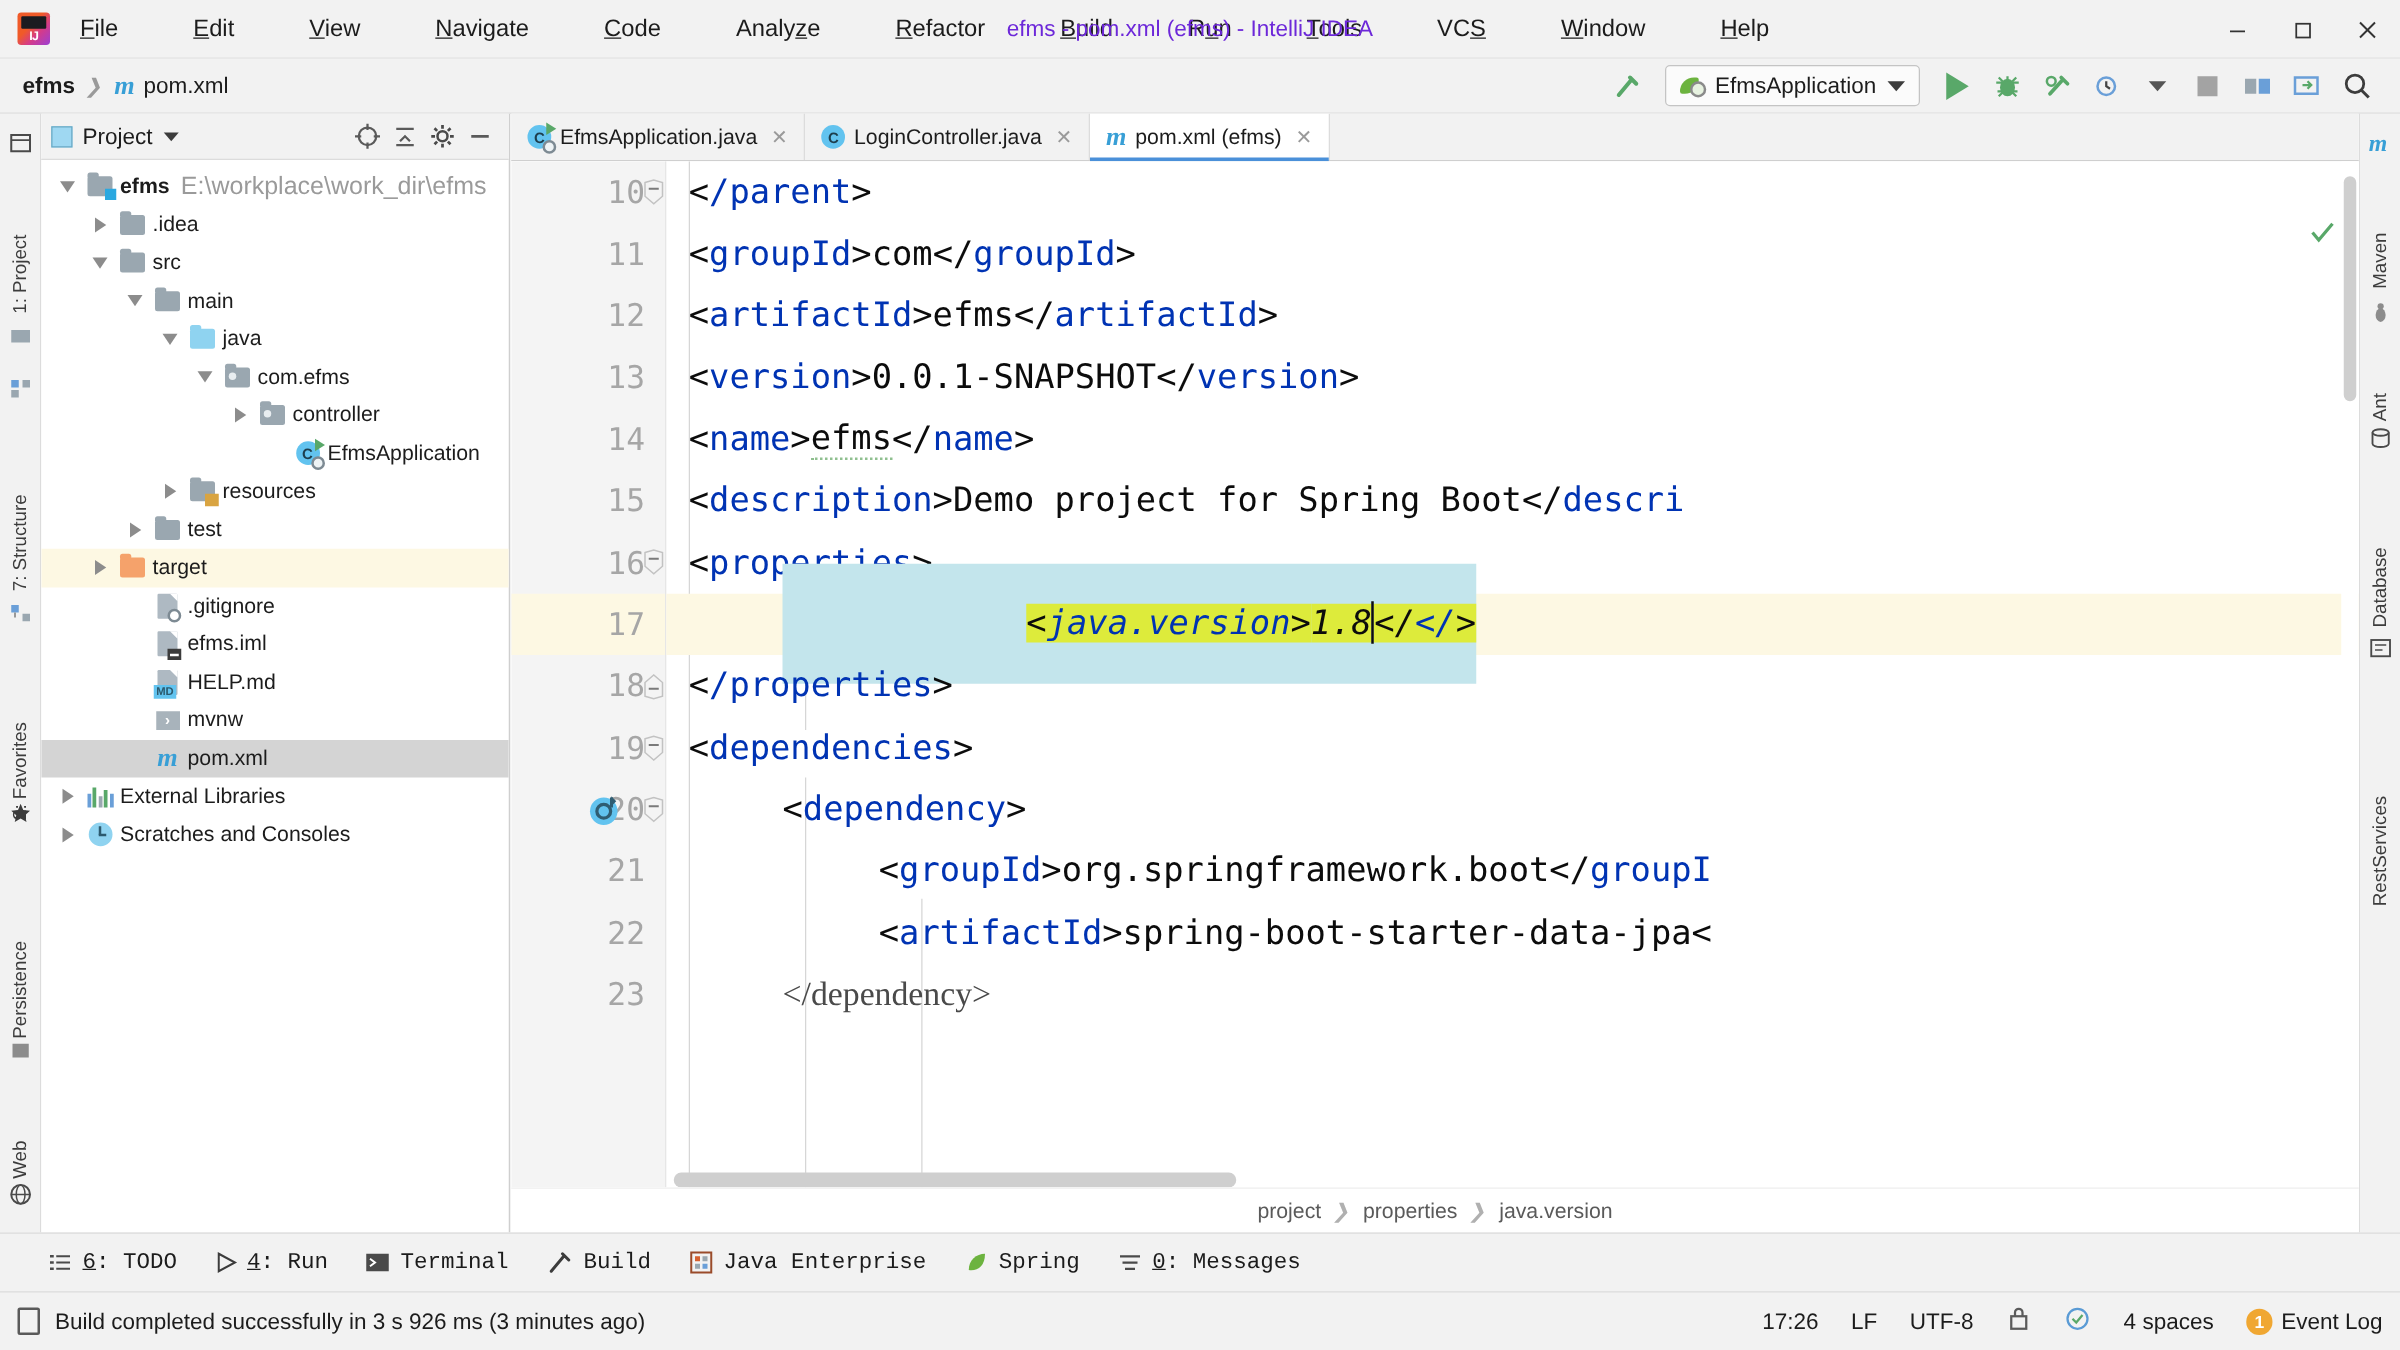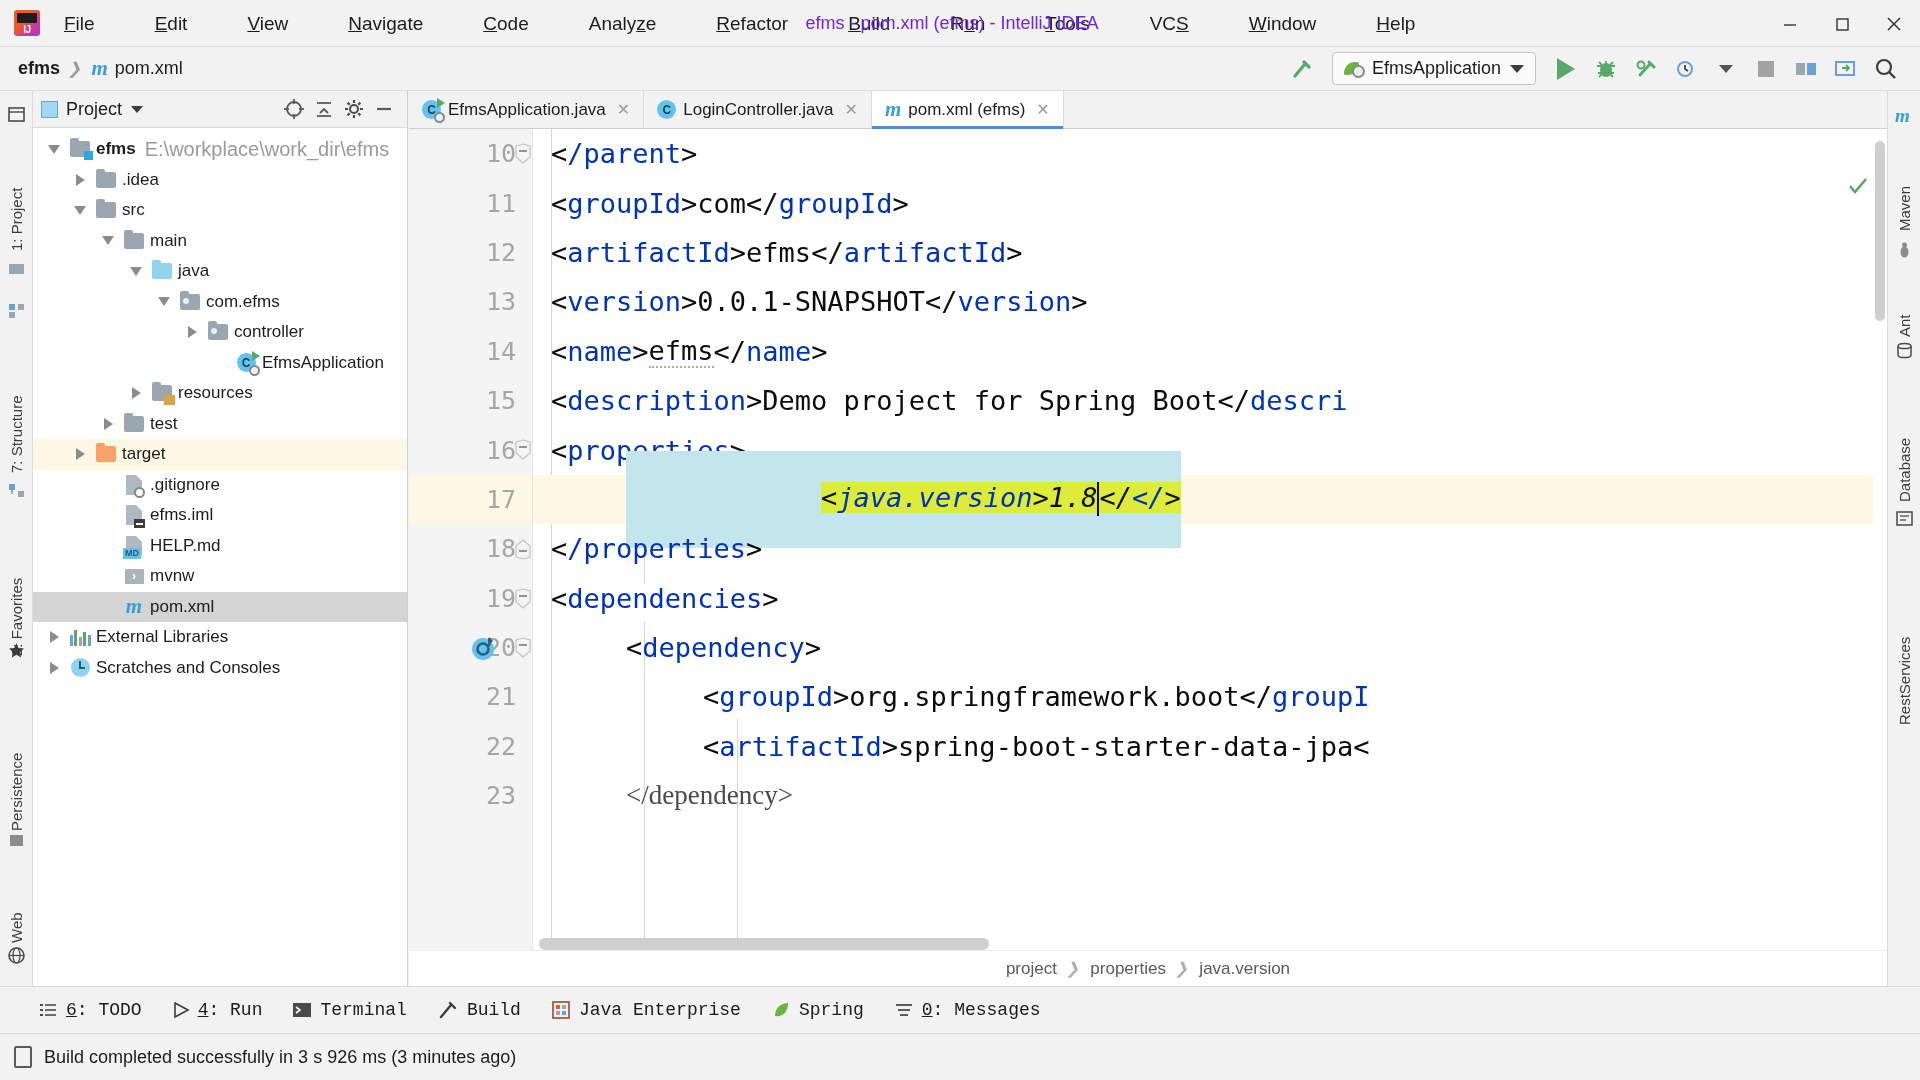--- a/index.html
+++ b/index.html
@@ -962,15 +962,37 @@
             <line x1="6" y1="15" x2="14" y2="15" stroke="#4a4a4a" stroke-width="1.8"></line>
           </svg>
       </span>
       <span><u>0</u>: Messages</span>
     </div>
   </div>
 
   <div class="statusbar">
     <span class="book-ico"></span>
     <span class="status-msg">Build completed successfully in 3 s 926 ms (3 minutes ago)</span>
+    <span class="status-right">
+      <span class="sr-item">17:26</span>
+      <span class="sr-item">LF</span>
+      <span class="sr-item">UTF-8</span>
+      <span class="sr-item">
+        <svg width="20" height="22" viewBox="0 0 20 22">
+            <rect x="4" y="9" width="12" height="10" fill="none" stroke="#5a5a5a" stroke-width="1.8"></rect>
+            <path d="M7 9 V6 a3 3 0 0 1 6 0 V9" fill="none" stroke="#5a5a5a" stroke-width="1.8"></path>
+          </svg>
+      </span>
+      <span class="sr-item">
+        <svg width="22" height="22" viewBox="0 0 22 22">
+            <circle cx="11" cy="11" r="8" fill="none" stroke="#5a9bd5" stroke-width="1.8"></circle>
+            <path d="M7 11 L10 14 L15 8" fill="none" stroke="#59a869" stroke-width="1.8"></path>
+          </svg>
+      </span>
+      <span class="sr-item">4 spaces</span>
+      <span class="ev-wrap">
+        <span class="evt-badge">1</span>
+        <span style="font-size:18px;color:#1c1c1c;">Event Log</span>
+      </span>
+    </span>
   </div>
 
 </div>
 
 </body></html>

